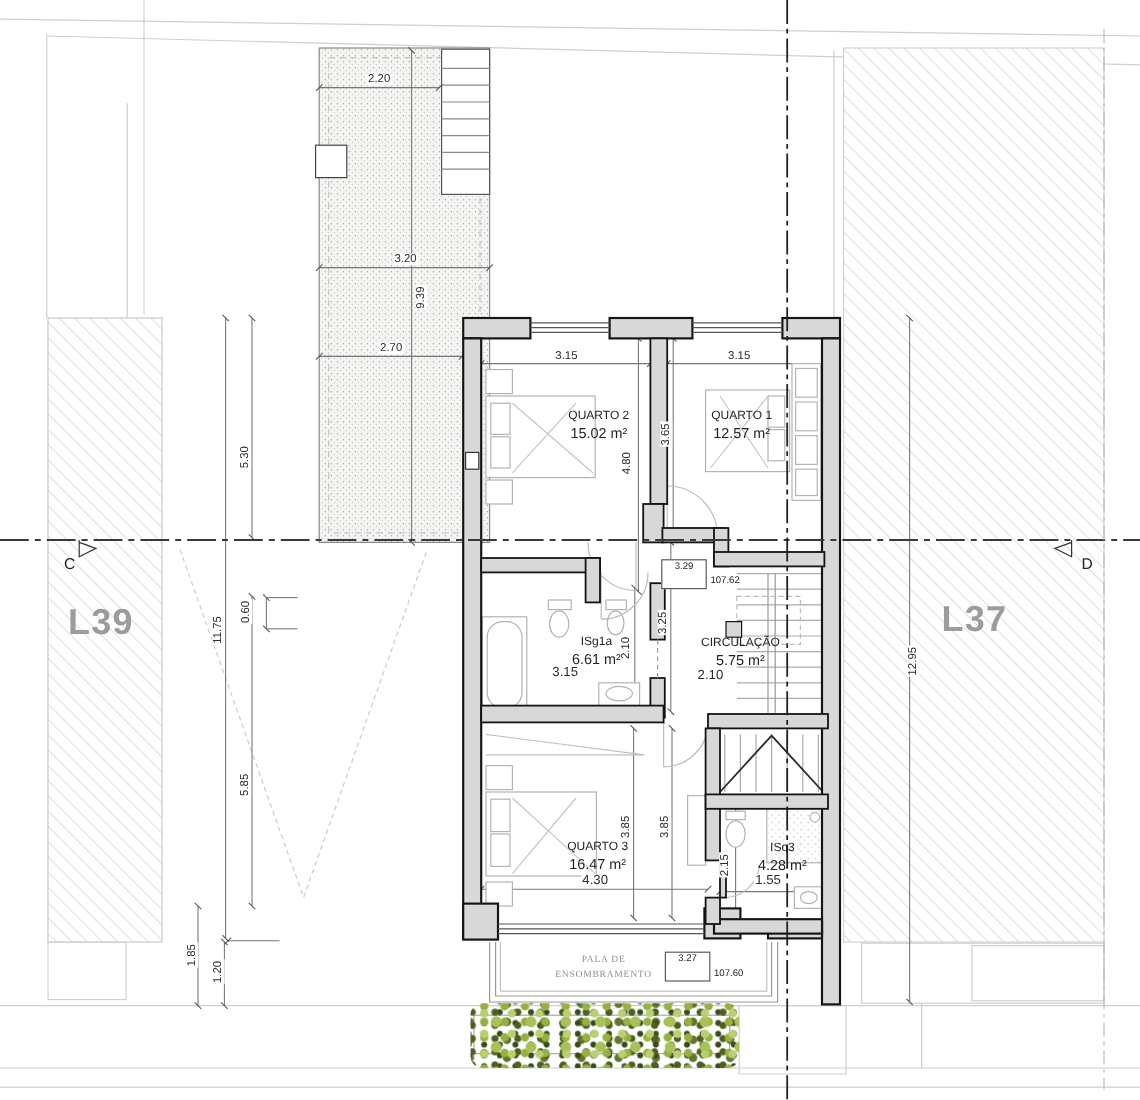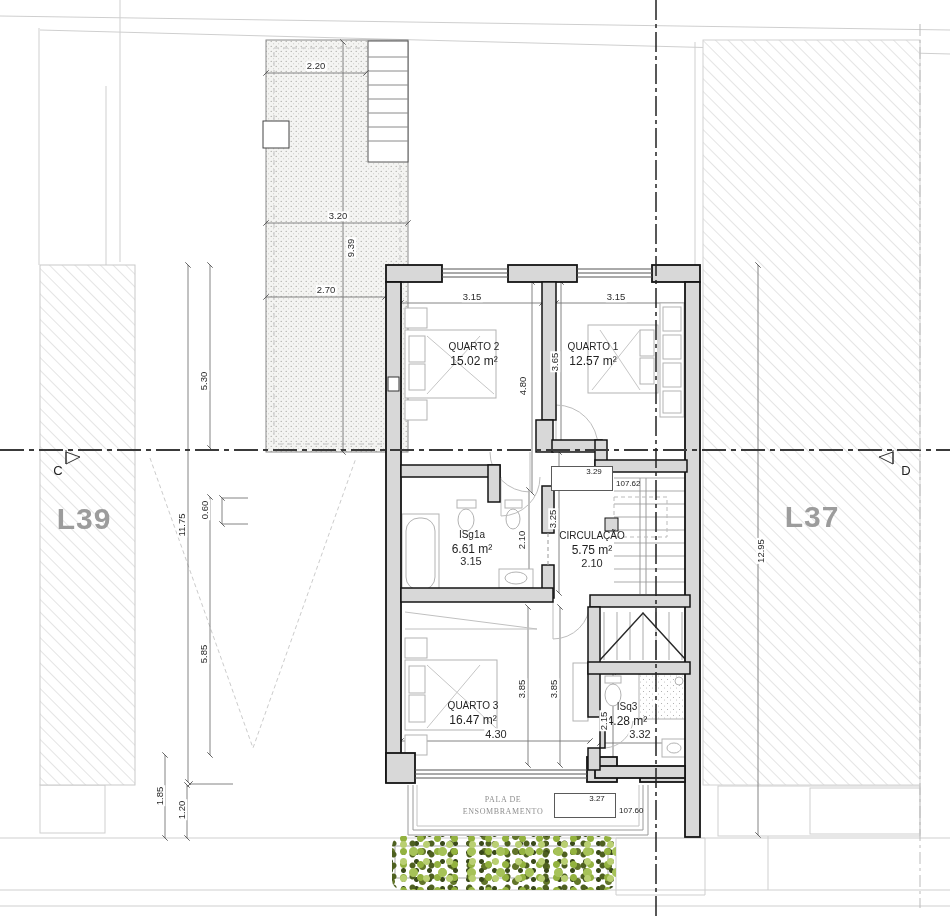--- a/index.html
+++ b/index.html
@@ -4,27 +4,27 @@
 <style>
   html,body{margin:0;padding:0;background:#fff;}
   .canvas{position:relative;width:950px;height:917px;background:#ffffff;overflow:hidden;
           font-family:"Liberation Sans","DejaVu Sans",sans-serif;}
   .canvas svg{position:absolute;left:0;top:0;}
   .dim{position:absolute;transform:translate(-50%,-50%);white-space:nowrap;
        font-size:9.5px;color:#2b2b2b;background:#fff;padding:0 1px;line-height:1;}
   .dim.v{transform:translate(-50%,-50%) rotate(-90deg);}
   .dim.big{font-size:11px;}
   .room{position:absolute;transform:translate(-50%,-50%);text-align:center;
-        font-size:10px;color:#1f1f1f;line-height:1.25;white-space:nowrap;}
+        font-size:10px;color:#1f1f1f;line-height:1.25;white-space:nowrap;margin-left:25px;}
   .room .area{font-size:12px;}
   .lot{position:absolute;transform:translate(-50%,-50%);font-size:30px;font-weight:700;
        color:#9c9c9c;letter-spacing:1px;}
   .sec{position:absolute;transform:translate(-50%,-50%);font-size:13px;color:#222;}
   .elev{position:absolute;width:36px;border:1px solid #5a5a5a;background:#fff;
-        font-size:8px;color:#222;text-align:center;line-height:1.35;padding-left:24px;}
+        font-size:8px;color:#222;text-align:center;line-height:1.35;}
   .elev .bot{border-top:1px solid #5a5a5a;margin-left:40px;}
   .pala{position:absolute;transform:translate(-50%,-50%);text-align:center;font-size:8px;
         color:#8f8f8f;letter-spacing:.6px;line-height:1.5;white-space:nowrap;font-family:Liberation Serif, serif;}
   .hedge{position:absolute;left:392px;top:836px;width:224px;height:54px;border-radius:10px;
     background-image:
       radial-gradient(circle,#b9cf72 3px,transparent 4px),
       radial-gradient(circle,#a6c258 4px,transparent 5px),
       radial-gradient(circle,#93b23f 3px,transparent 4px),
       radial-gradient(circle,#4e6020 2.5px,transparent 3.5px),
       radial-gradient(circle,#39491a 2px,transparent 3px),
@@ -280,21 +280,21 @@
       <div class="area">16.47 m²</div>
 </div>
 <div class="room" style="left:627px;top:715px">
   <div>ISq3</div>
       <div class="area">4.28 m²</div>
 </div>
 
 <div class="dim big" style="left:471px;top:561px">3.15</div>
 <div class="dim big" style="left:592px;top:563px">2.10</div>
 <div class="dim big" style="left:496px;top:734px">4.30</div>
-<div class="dim big" style="left:640px;top:734px">3.32</div>
+<div class="dim big" style="left:640px;top:734px">1.55</div>
 
 <div class="dim" style="left:316px;top:66px">2.20</div>
 <div class="dim" style="left:338px;top:216px">3.20</div>
 <div class="dim v" style="left:351px;top:248px">9.39</div>
 <div class="dim" style="left:326px;top:290px">2.70</div>
 <div class="dim v" style="left:204px;top:381px">5.30</div>
 <div class="dim v" style="left:182px;top:525px">11.75</div>
 <div class="dim v" style="left:205px;top:510px">0.60</div>
 <div class="dim v" style="left:204px;top:654px">5.85</div>
 <div class="dim v" style="left:160px;top:796px">1.85</div>

